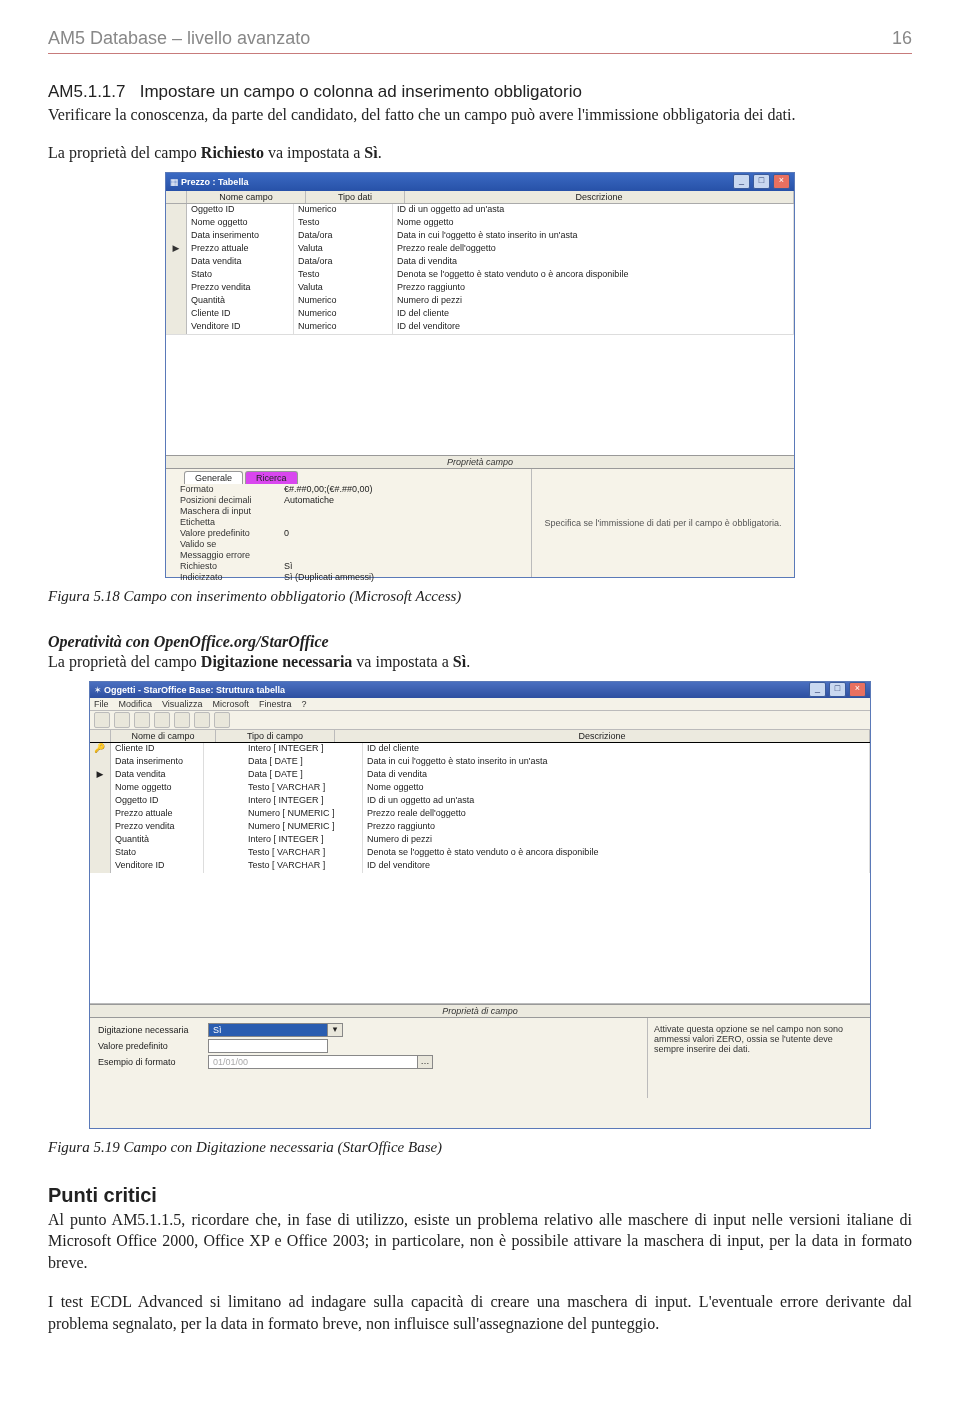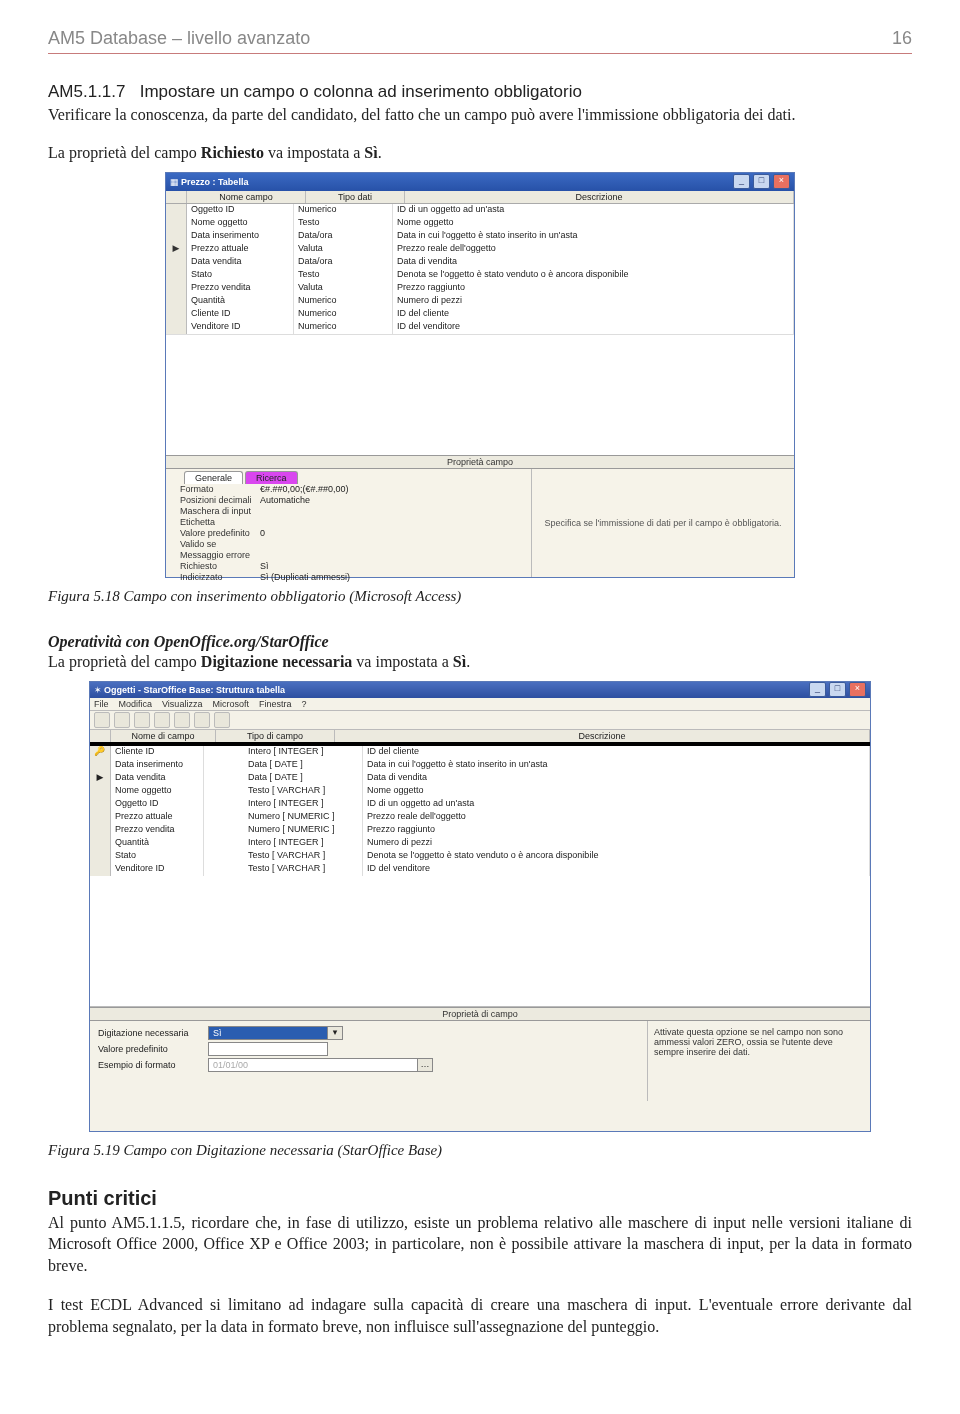--- a/index.html
+++ b/index.html
@@ -23,40 +23,40 @@
 .winbtn{width:15px;height:13px;background:#c9d8f0;border:1px solid #3a5a9a;margin-left:3px;display:inline-block;text-align:center;line-height:11px;font-size:9px;color:#2a3a6a;border-radius:2px;}
 .winbtn.close{background:#e87060;color:#fff;}
 .thead{display:flex;background:#eceadf;border-bottom:1px solid #aaa;}
 .th{border-right:1px solid #bbb;padding:1px 4px;text-align:center;}
 .th.c1{width:110px;}.th.c2{width:90px;}.th.c3{flex:1;}
 .tbody .tr{display:flex;height:13px;background:#fff;}
 .tbody .tr:nth-child(odd){background:#fff;}
 .tbody .td{border-right:1px solid #ddd;padding:0 4px;overflow:hidden;white-space:nowrap;}
 .tbody .td.mark{width:12px;background:#eceadf;border-right:1px solid #bbb;text-align:center;color:#333;}
 .td.c1{width:98px;}.td.c2{width:90px;}.td.c3{flex:1;}
-.propbar{background:#eceadf;border-top:1px solid #999;border-bottom:1px solid #999;text-align:center;padding:1px 9px;font-size:9px;color:#333;}
+.propbar{background:#eceadf;border-top:1px solid #999;border-bottom:1px solid #999;text-align:center;padding:1px 9px;font-size:9px;color:#333;font-style:italic;}
 .proparea{display:flex;height:108px;}
 .tabs{display:flex;margin:2px 0 0 4px;}
 .tab{background:#d946ef;border:1px solid #999;border-bottom:none;padding:1px 10px;margin-right:2px;border-radius:3px 3px 0 0;font-size:9px;}
 .tab.active{background:#fff;}
 .propleft{flex:1;background:#f6f3e9;border-right:1px solid #bbb;padding:0 6px 4px 14px;}
 .proprow{display:flex;height:11px;font-size:9px;}
-.proprow .pl{width:80px;color:#333;}
+.proprow .pl{width:104px;color:#333;}
 .proprow .pv{flex:1;color:#222;}
 .propright{width:250px;background:#f6f3e9;display:flex;align-items:center;justify-content:center;padding:6px;color:#555;font-size:9px;text-align:center;}
 .blank{height:120px;background:#fff;border-top:1px solid #ddd;}
 
 
 .titlebar2{background:linear-gradient(#4a6fc0,#2d4fa0);color:#fff;height:16px;display:flex;align-items:center;padding:0 4px;font-size:9px;}
 .titlebar2 .t-title{flex:1;font-weight:bold;}
 .menu2{background:#f4f2e8;border-bottom:1px solid #bbb;padding:1px 4px;font-size:9px;color:#333;}
 .menu2 span{margin-right:10px;}
 .tool2{background:#f4f2e8;border-bottom:1px solid #bbb;height:16px;padding:1px 4px;display:flex;gap:4px;}
 .tbtn{width:14px;height:14px;background:#e9e7db;border:1px solid #bbb;border-radius:2px;}
-.thead2{display:flex;background:#eceadf;border-bottom:4px solid #000000;}
+.thead2{display:flex;background:#eceadf;border-bottom:1px solid #000000;}
 .th2{border-right:1px solid #bbb;padding:1px 4px;text-align:center;font-size:9px;}
 .th2.d1{width:96px;}.th2.d2{width:110px;}.th2.d3{flex:1;}
 .tbody2 .tr2{display:flex;height:13px;background:#fff;}
 .tbody2 .td2{border-right:1px solid #ddd;padding:0 4px;font-size:9px;white-space:nowrap;overflow:hidden;}
 .td2.mark{width:12px;background:#eceadf;border-right:1px solid #bbb;text-align:center;}
 .td2.d1{width:84px;}.td2.d2{width:110px;margin-left:40px;}.td2.d3{flex:1;}
 .blank2{height:130px;background:#fff;border-bottom:1px solid #bbb;}
 .prop2{display:flex;height:80px;background:#f4f2e8;}
 .prop2l{flex:1;padding:4px 8px;}
 .prow2{display:flex;align-items:center;height:16px;font-size:9px;}

